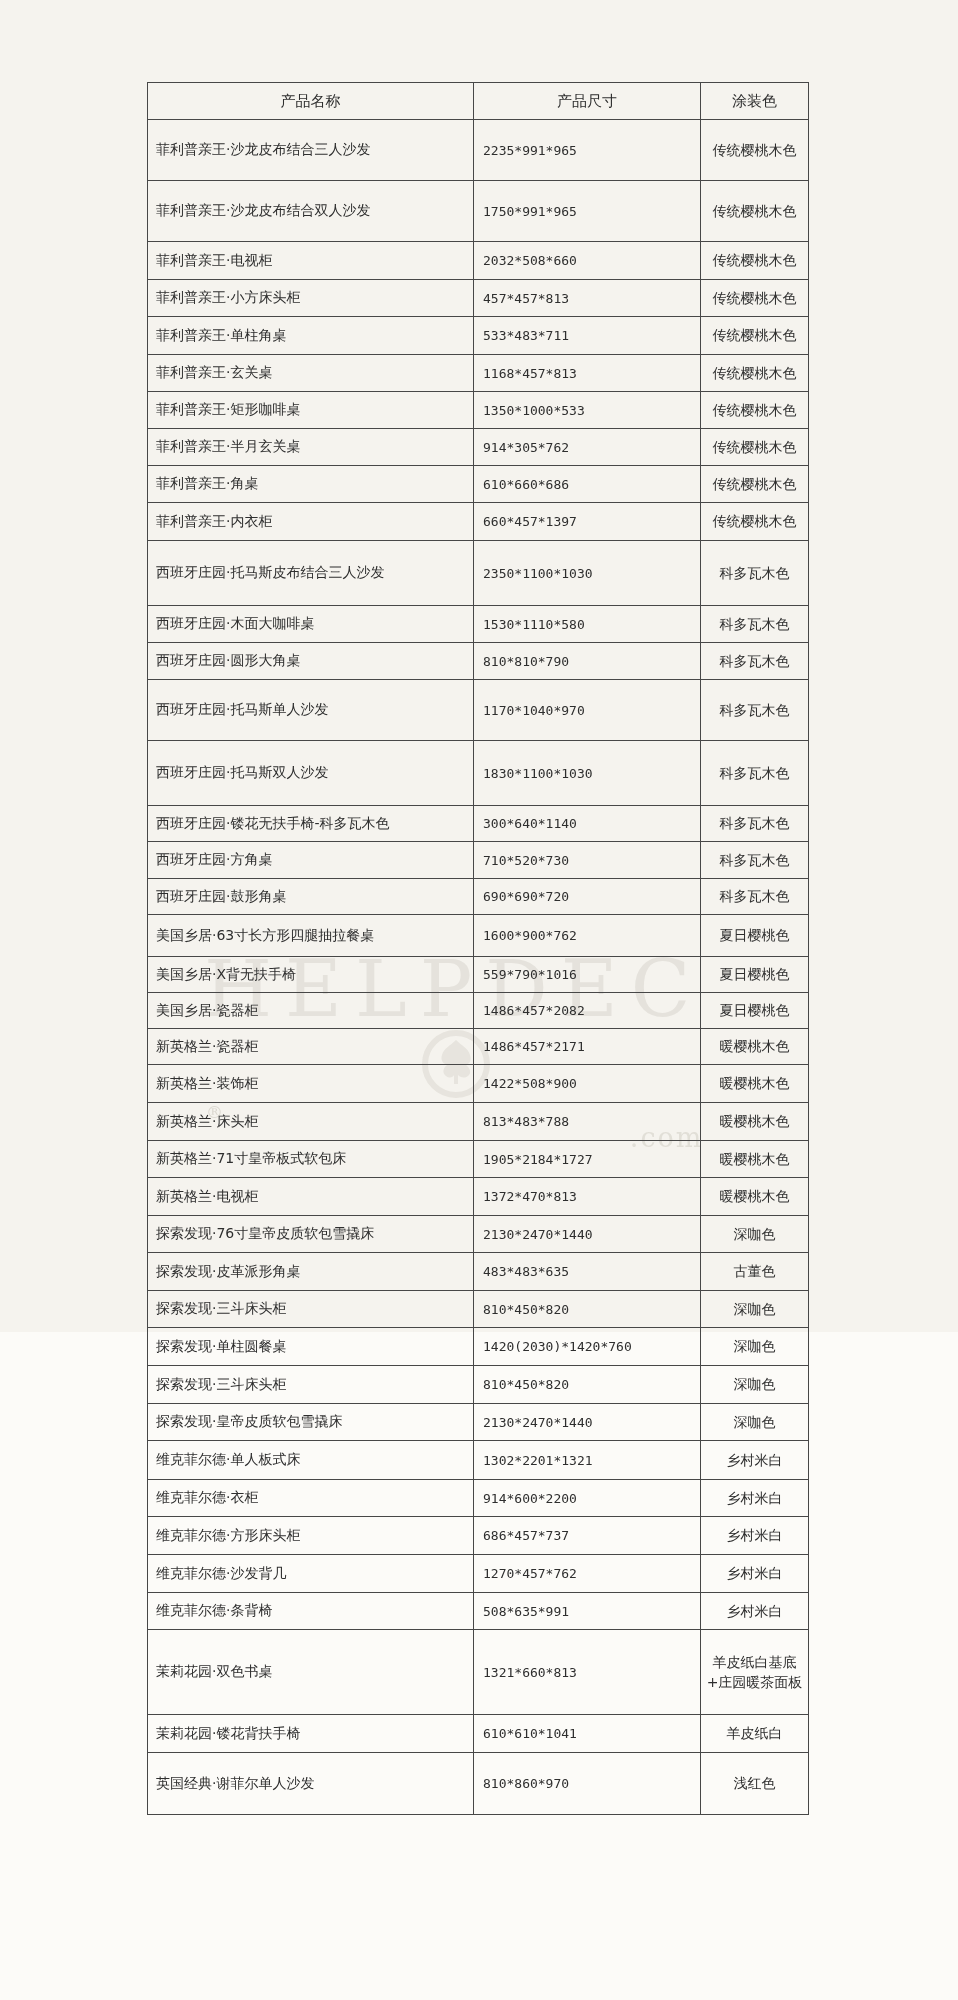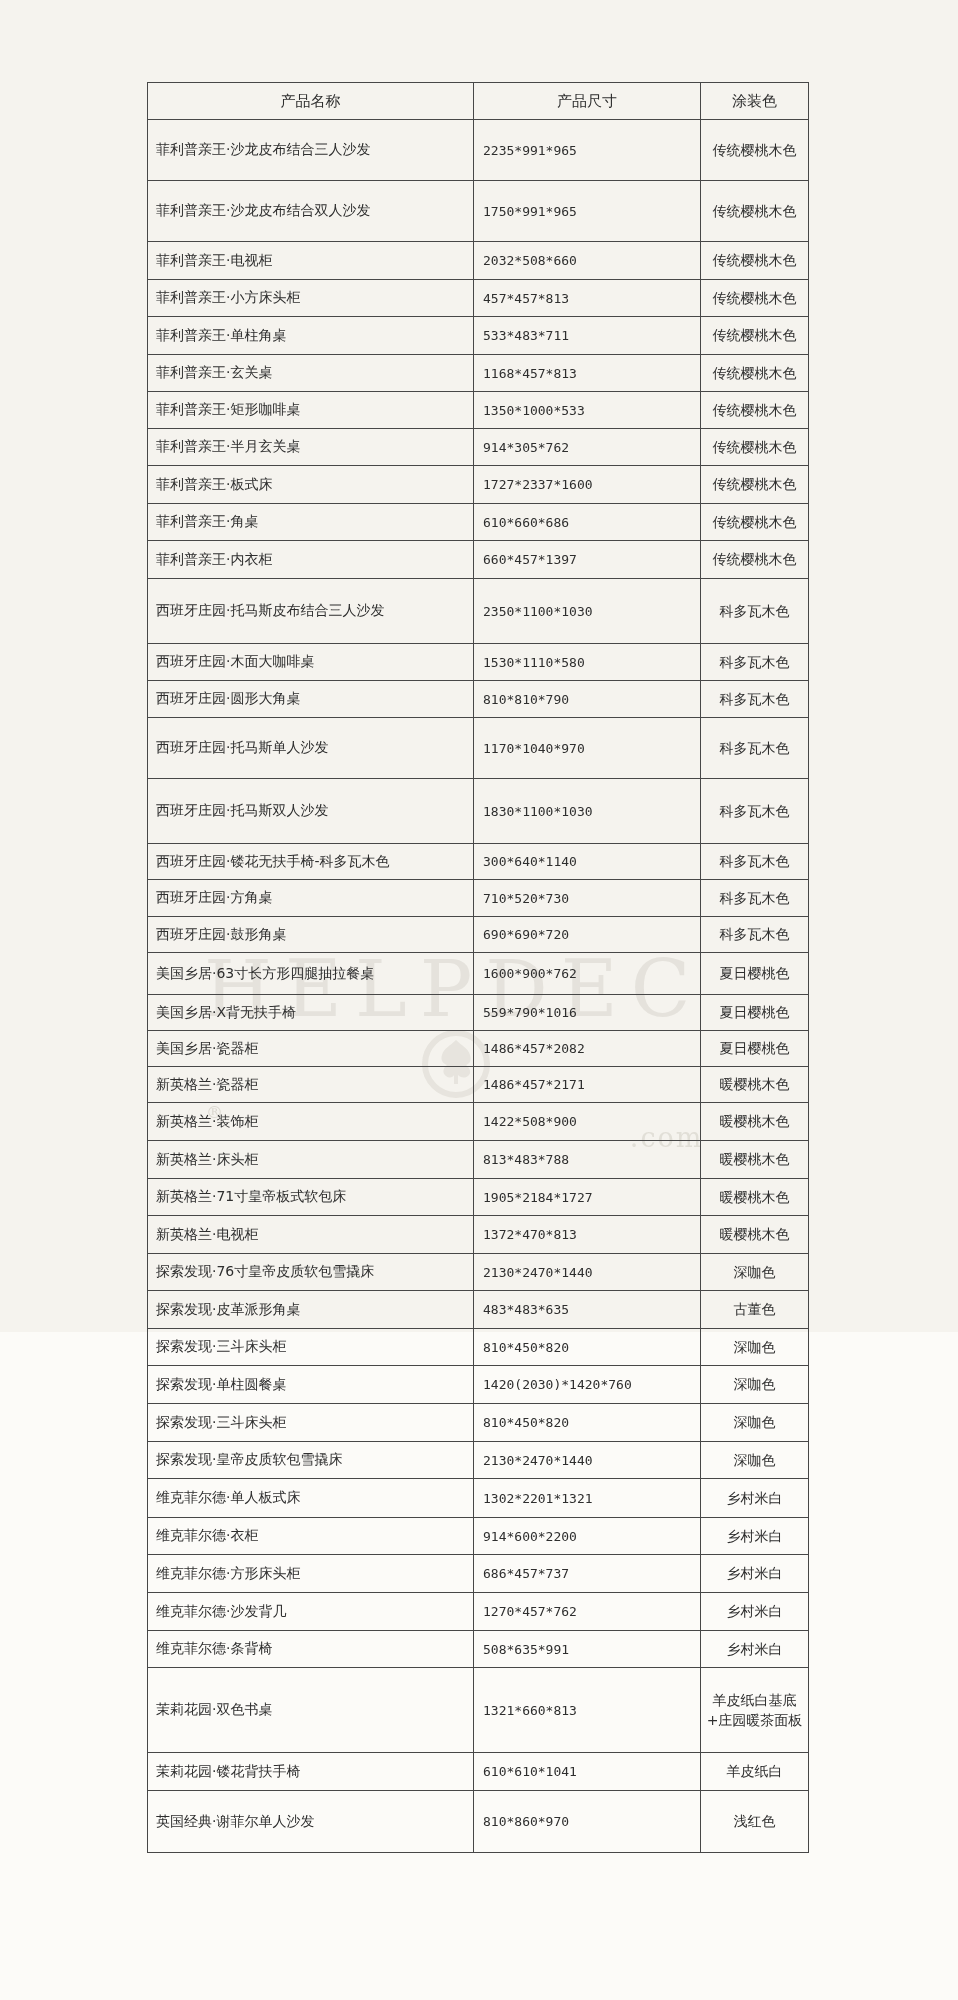--- a/index.html
+++ b/index.html
@@ -118,25 +118,20 @@
       <tr style="height: 37px;">
     <td class="c-name">菲利普亲王·矩形咖啡桌</td>
     <td class="c-size">1350*1000*533</td>
     <td class="c-color">传统樱桃木色</td>
   </tr>
       <tr style="height: 37px;">
     <td class="c-name">菲利普亲王·半月玄关桌</td>
     <td class="c-size">914*305*762</td>
     <td class="c-color">传统樱桃木色</td>
   </tr>
-      <tr style="height: 38px;">
-    <td class="c-name">菲利普亲王·板式床</td>
-    <td class="c-size">1727*2337*1600</td>
-    <td class="c-color">传统樱桃木色</td>
-  </tr>
       <tr style="height: 37px;">
     <td class="c-name">菲利普亲王·角桌</td>
     <td class="c-size">610*660*686</td>
     <td class="c-color">传统樱桃木色</td>
   </tr>
       <tr style="height: 38px;">
     <td class="c-name">菲利普亲王·内衣柜</td>
     <td class="c-size">660*457*1397</td>
     <td class="c-color">传统樱桃木色</td>
   </tr>

